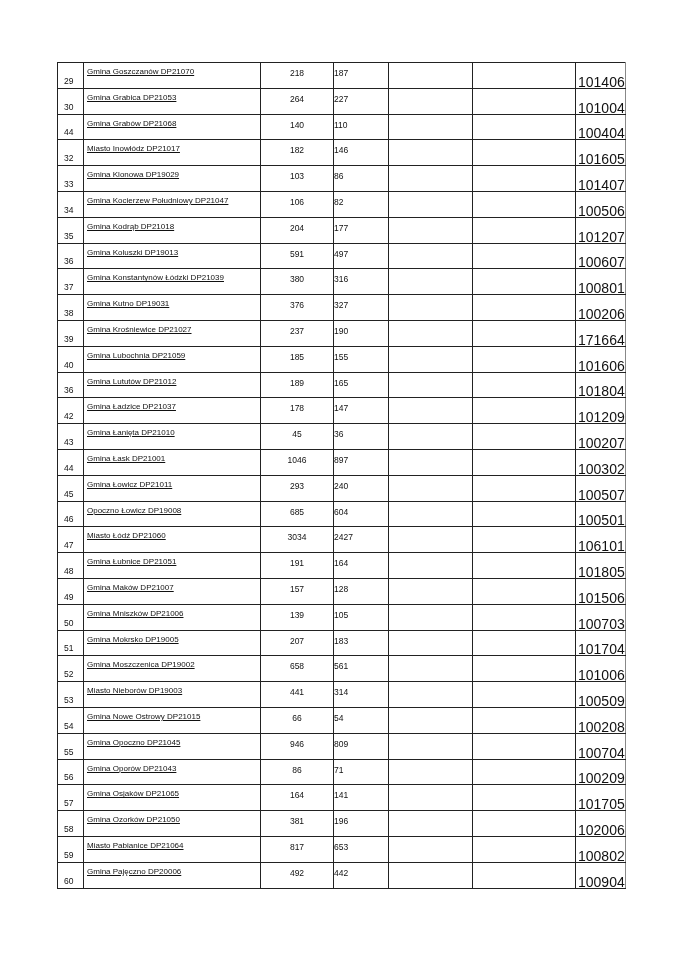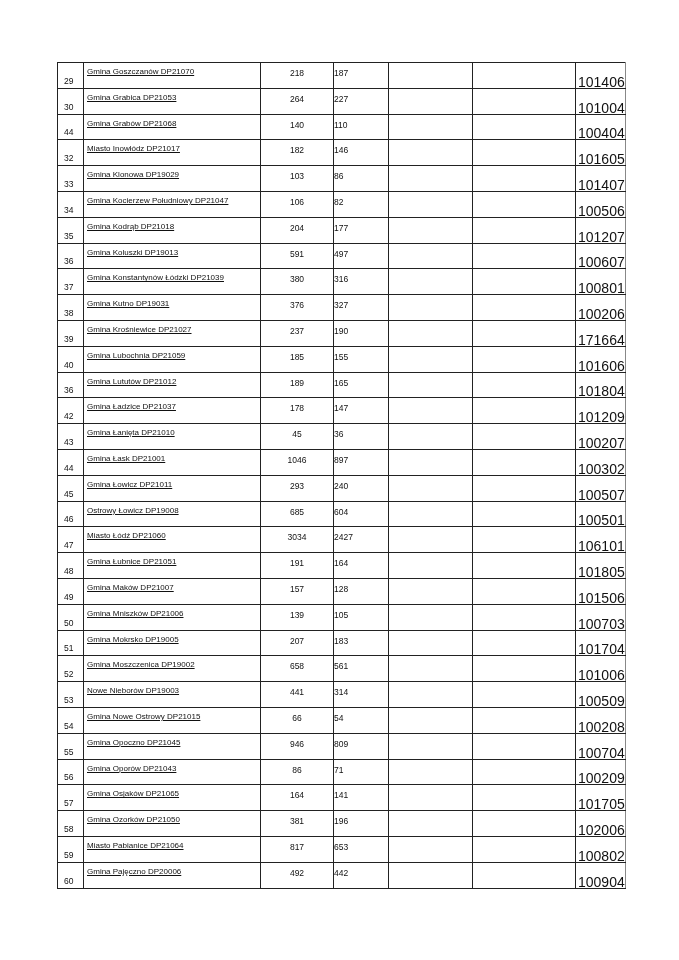--- a/index.html
+++ b/index.html
@@ -349,21 +349,21 @@
         <td class="c-e2"><span></span></td>
         <td class="c-code">
           <span>100507</span>
         </td>
       </tr>
       <tr>
         <td class="c-num">
           <span>46</span>
         </td>
         <td class="c-name">
-          <span>Ostrowy Łowicz  DP19008</span>
+          <span>Opoczno Łowicz  DP19008</span>
         </td>
         <td class="c-v1">
           <span>685</span>
         </td>
         <td class="c-v2">
           <span>604</span>
         </td>
         <td class="c-e1"><span></span></td>
         <td class="c-e2"><span></span></td>
         <td class="c-code">
@@ -482,21 +482,21 @@
         <td class="c-e2"><span></span></td>
         <td class="c-code">
           <span>101006</span>
         </td>
       </tr>
       <tr>
         <td class="c-num">
           <span>53</span>
         </td>
         <td class="c-name">
-          <span>Nowe Nieborów   DP19003</span>
+          <span>Miasto Nieborów   DP19003</span>
         </td>
         <td class="c-v1">
           <span>441</span>
         </td>
         <td class="c-v2">
           <span>314</span>
         </td>
         <td class="c-e1"><span></span></td>
         <td class="c-e2"><span></span></td>
         <td class="c-code">

